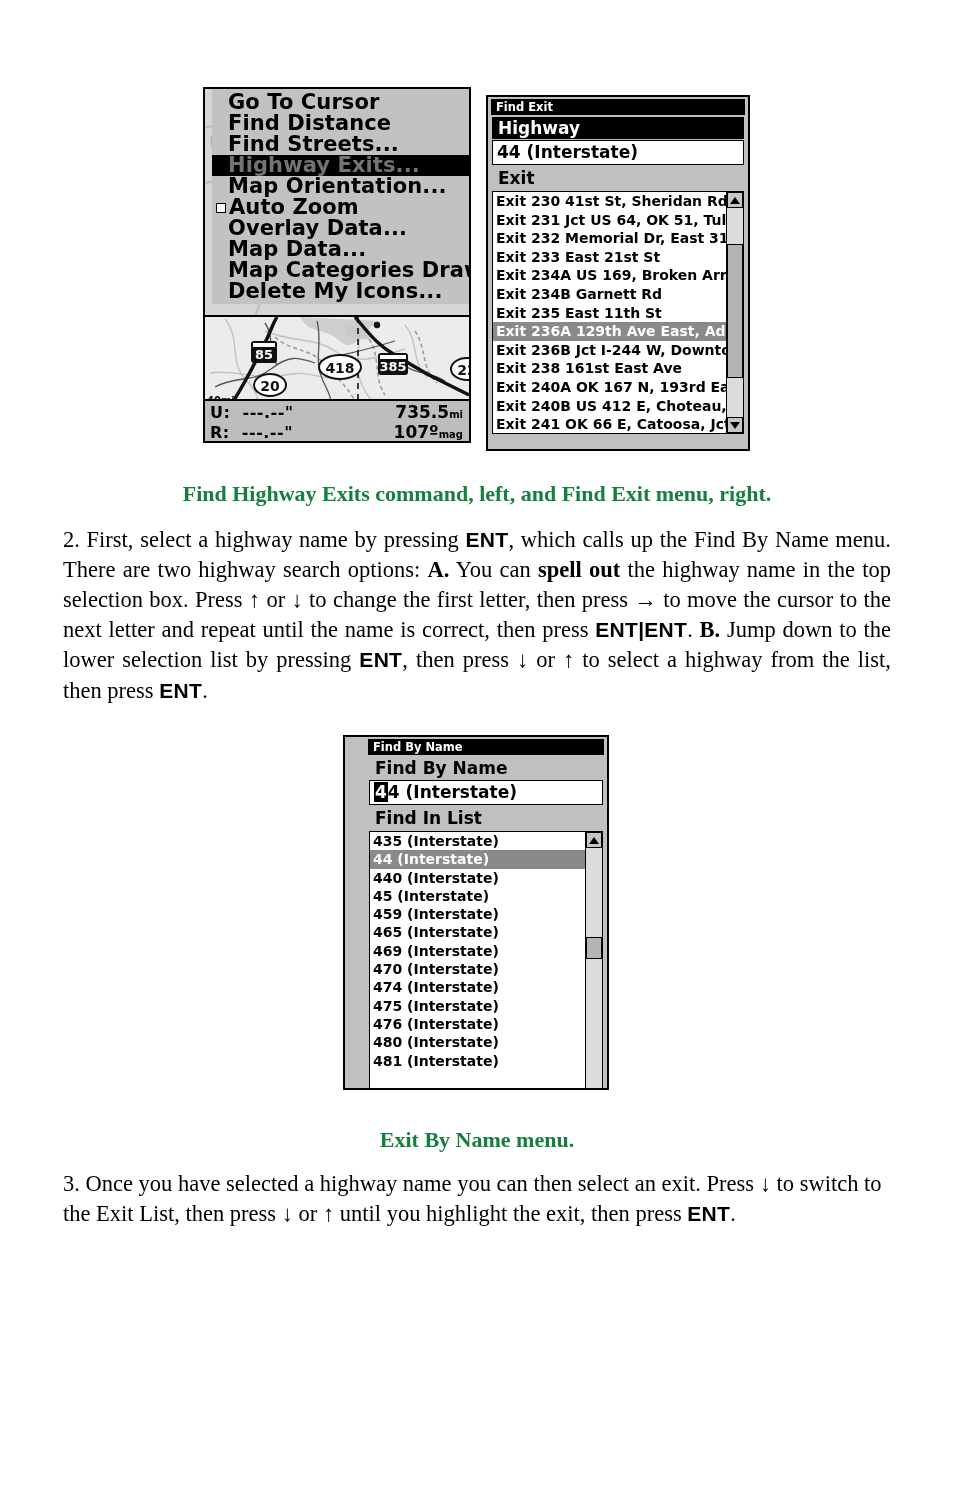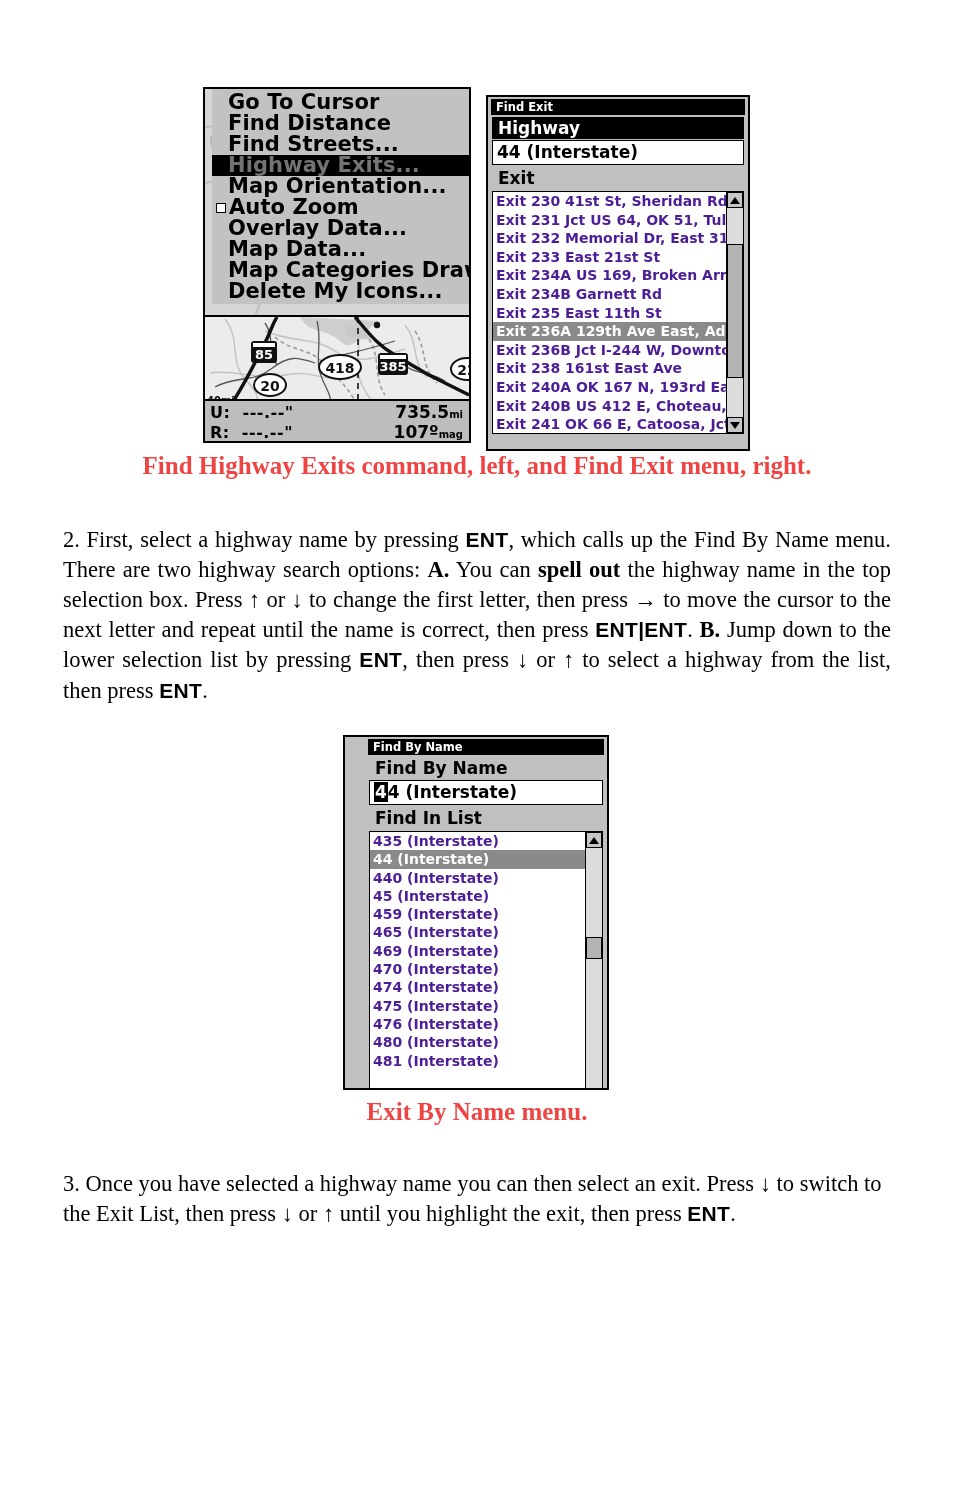--- a/index.html
+++ b/index.html
@@ -205,21 +205,21 @@
     overflow: hidden;
   }
   .listrow {
     font-size: 14px;
     font-weight: bold;
     line-height: 18.6px;
     height: 18.6px;
     padding-left: 3px;
     white-space: nowrap;
     overflow: hidden;
-    color: #4c1d95;
+    color: #000000;
   }
   .listrow.hl {
     background: #8a8a8a;
     color: #fff;
   }
 
   
   .scrollbar {
     position: absolute;
     right: 0;
@@ -257,22 +257,23 @@
     box-sizing: border-box;
   }
 
   
   .caption {
     position: absolute;
     width: 100%;
     text-align: center;
     font-family: "Liberation Serif", serif;
     font-weight: bold;
-    font-size: 25px;
-    color: #ef4444;
+    font-size: 22px;
+    color: #15803d;
+    margin-top: 29px;
   }
 
   
   .para {
     position: absolute;
     left: 63px;
     width: 828px;
     font-family: "Liberation Serif", serif;
     font-size: 22.5px;
     line-height: 30.2px;

